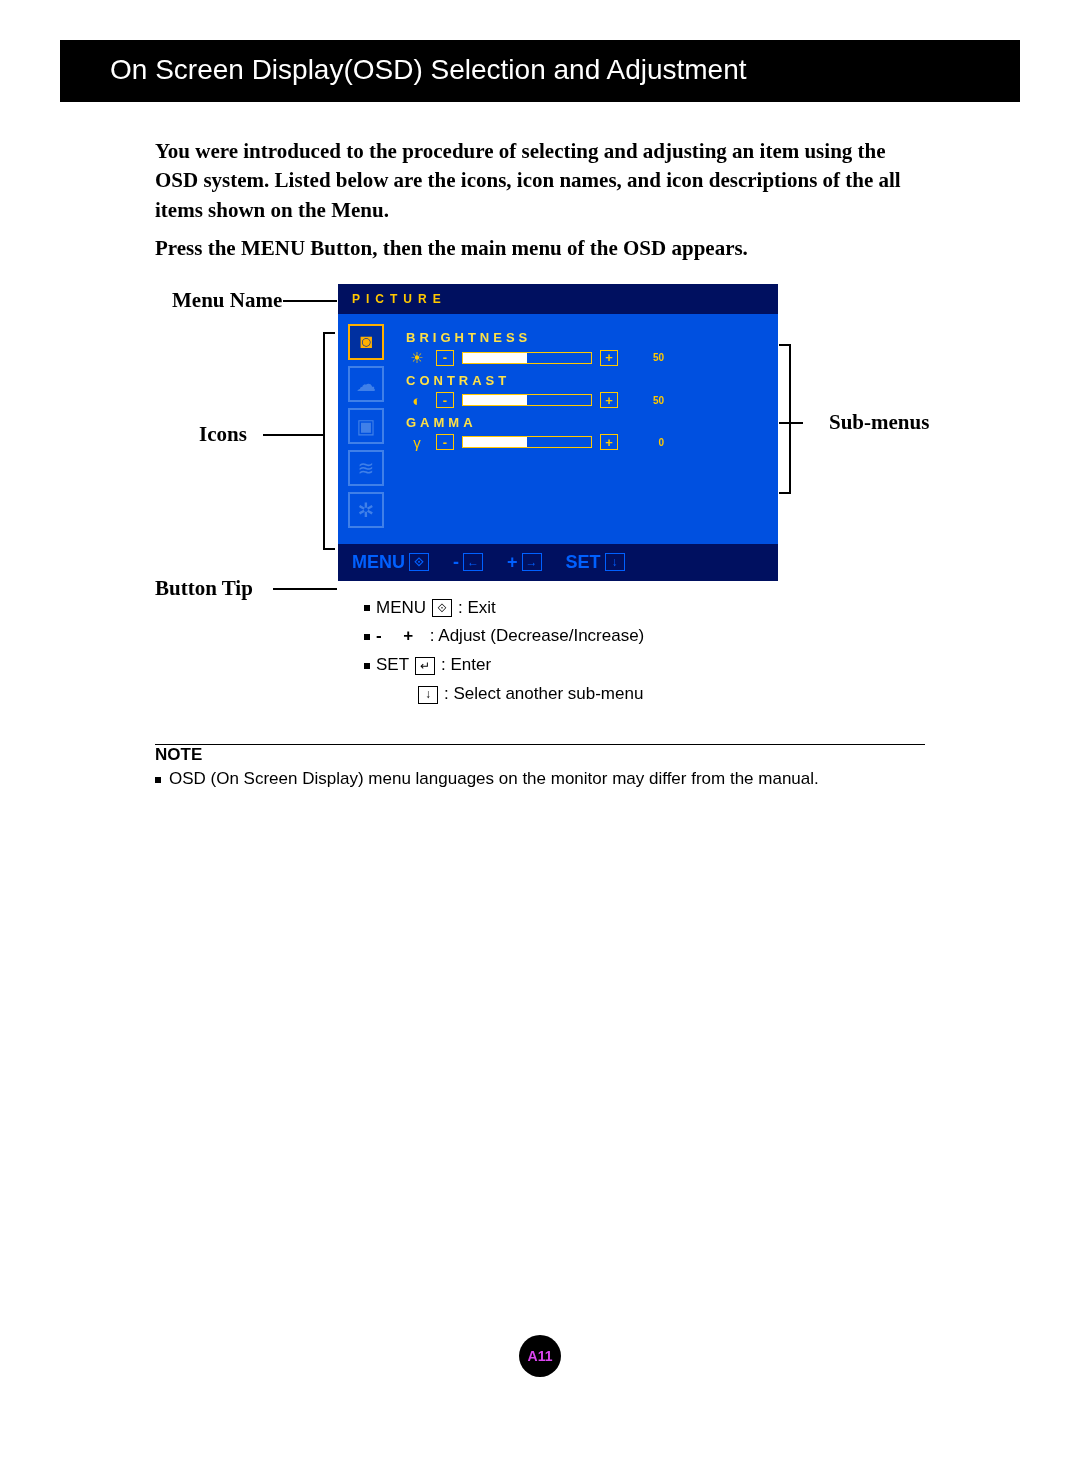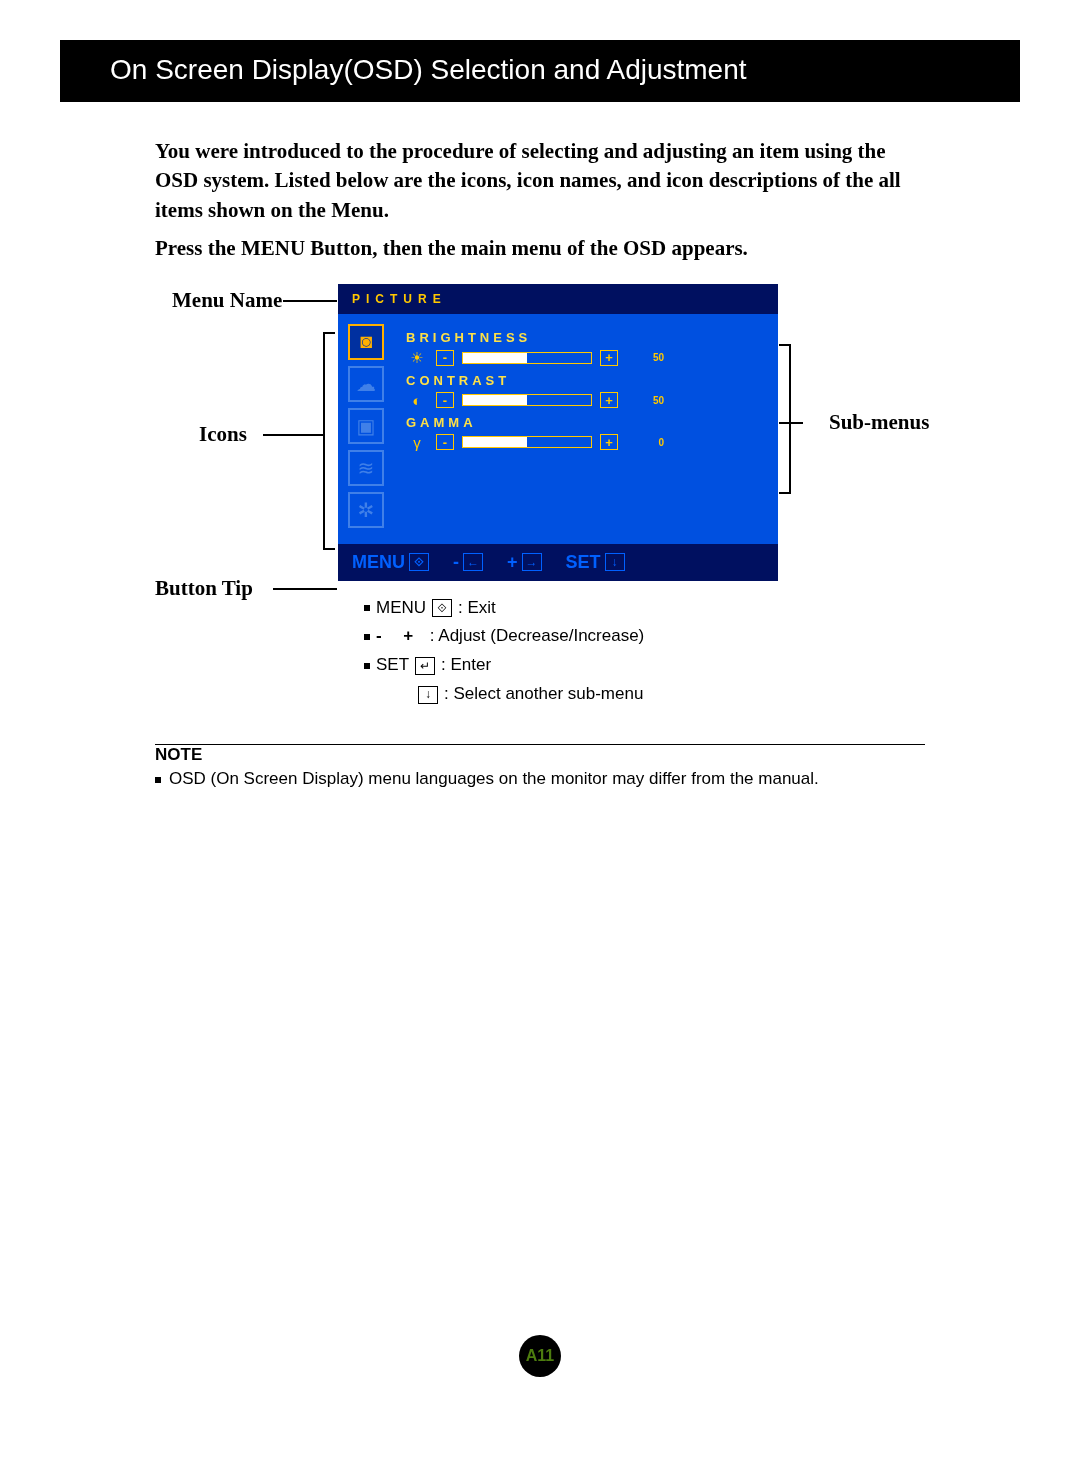--- a/index.html
+++ b/index.html
@@ -215,25 +215,25 @@
     width: 6px; height: 6px; background: #000; margin-top: 8px; flex: none;
   }
   .page-num {
     position: absolute;
     left: 50%;
     bottom: 100px;
     transform: translateX(-50%);
     width: 42px; height: 42px;
     border-radius: 50%;
     background: #000;
-    color: #4d7c0f;
+    color: #d946ef;
     display: flex;
     align-items: center; justify-content: center;
     font-weight: bold;
-    font-size: 16px;
+    font-size: 14px;
   }
   .bracket {
     position:absolute;
     border: 2px solid #000;
   }
 </style>
 </head>
 <body>
 
 <div class="page">

